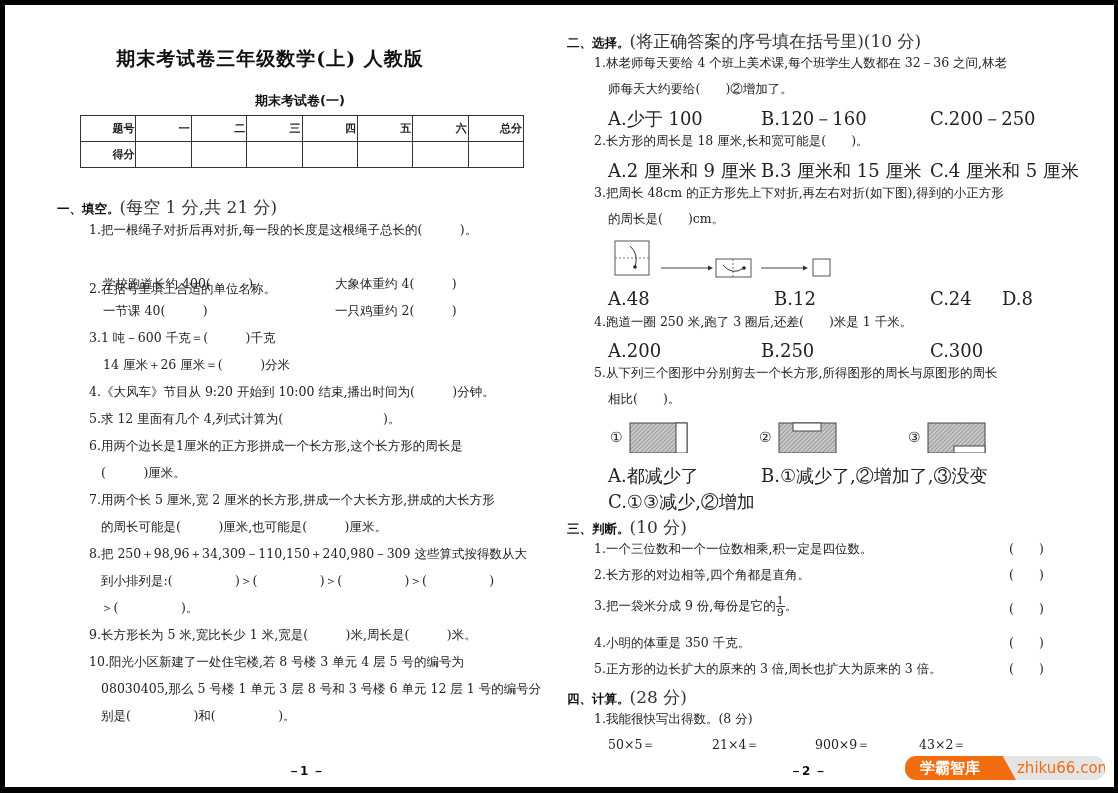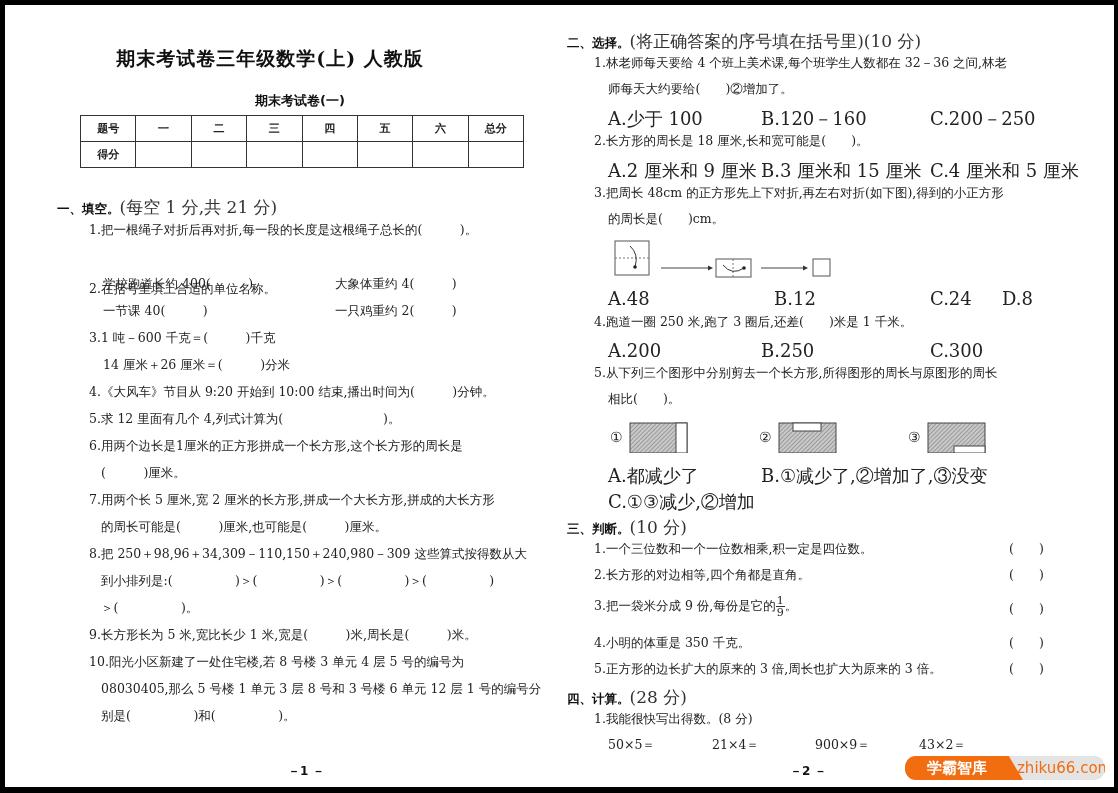--- a/index.html
+++ b/index.html
@@ -8,31 +8,31 @@
     font-family: "DejaVu Serif", "Liberation Serif", serif; color:#222;
   }
   .page {
     position:absolute; left:5px; top:5px; width:1109px; height:782px;
     background:#fff; overflow:hidden;
   }
   .abs { position:absolute; white-space:nowrap; }
   .title { left:0; width:530px; text-align:center; top:41px; font-size:19px; font-weight:bold; letter-spacing:1px; color:#111; }
   .subtitle { left:0; width:590px; text-align:center; top:87px; font-size:13px; font-weight:bold; font-family:"DejaVu Sans","Liberation Sans",sans-serif; color:#111; }
   table.score { position:absolute; left:75px; top:110px; width:444px; border-collapse:collapse; font-family:"DejaVu Sans","Liberation Sans",sans-serif; font-size:11px; }
-  table.score td { border:1px solid #333; height:23px; text-align:center; width:55px; font-weight:bold; color:#222; }
+  table.score td { border:1px solid #333; height:23px; text-align:right; width:55px; font-weight:bold; color:#222; }
   .sec { font-size:12.5px; font-weight:bold; color:#111; }
   .sec .note { font-weight:normal; font-size:17px; color:#333; }
   .q { font-size:12.5px; color:#222; }
   .opt { font-size:18px; color:#222; }
   .pnum { font-size:12px; font-weight:bold; font-family:"DejaVu Sans","Liberation Sans",sans-serif; color:#111; }
   .frac { display:inline-block; vertical-align:middle; text-align:center; font-size:11px; line-height:11px; }
   .frac span { display:block; }
   .frac .num { border-bottom:1px solid #333; padding:0 1px; }
   .wm { position:absolute; left:900px; top:751px; height:24px; width:200px; border-radius:11px; background:#e4e4e4; overflow:hidden; }
-  .wm-left { position:absolute; left:0; top:0; height:24px; width:96px; background:#f26c10; color:#fff; font-family:"DejaVu Sans","Liberation Sans",sans-serif; font-weight:bold; font-size:15px; line-height:24px; padding-left:22px; clip-path:polygon(0 0, 88% 0, 100% 100%, 0 100%); }
+  .wm-left { position:absolute; left:0; top:0; height:24px; width:96px; background:#f26c10; color:#fff; font-family:"DejaVu Sans","Liberation Sans",sans-serif; font-weight:bold; font-size:15px; line-height:24px; padding-left:15px; clip-path:polygon(0 0, 88% 0, 100% 100%, 0 100%); }
   .wm-right { position:absolute; left:112px; top:0; line-height:24px; color:#f26c10; font-family:"DejaVu Sans","Liberation Sans",sans-serif; font-size:15px; }
   svg { position:absolute; }
 </style>
 </head>
 <body>
 
 <div class="page">
 
   <div class="abs title">期末考试卷三年级数学(上) 人教版</div>
   <div class="abs subtitle">期末考试卷(一)</div>

